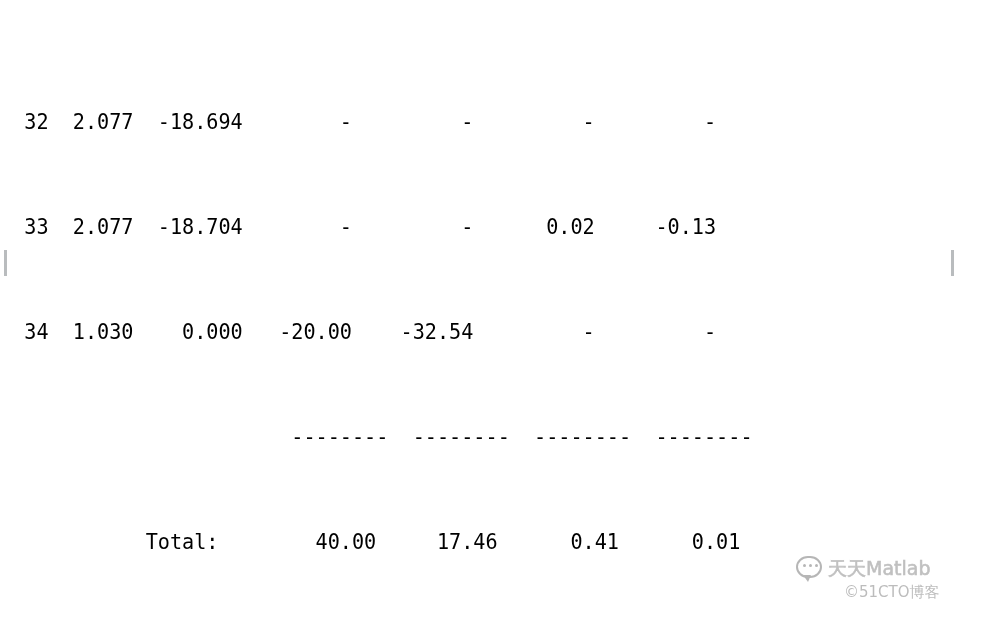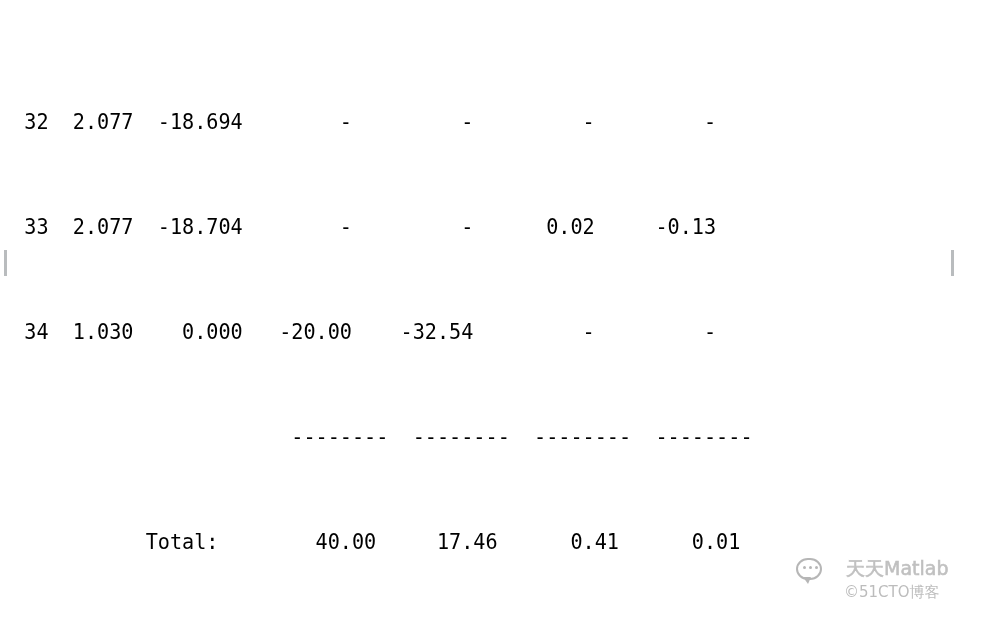--- a/index.html
+++ b/index.html
@@ -53,22 +53,21 @@
     top: 556px;
     width: 196px;
     height: 60px;
     pointer-events: none;
   }
   .wm-main {
     position: absolute;
     left: 0;
     top: 0;
     display: flex;
-    align-items: center;
-    gap: 24px;
+    gap: 6px;
     opacity: 0.62;
   }
   .wm-bubble {
     width: 26px; height: 22px;
     border: 2px solid #8a8a8a;
     border-radius: 50% / 55%;
     position: relative;
     box-sizing: border-box;
   }
   .wm-bubble::after {

